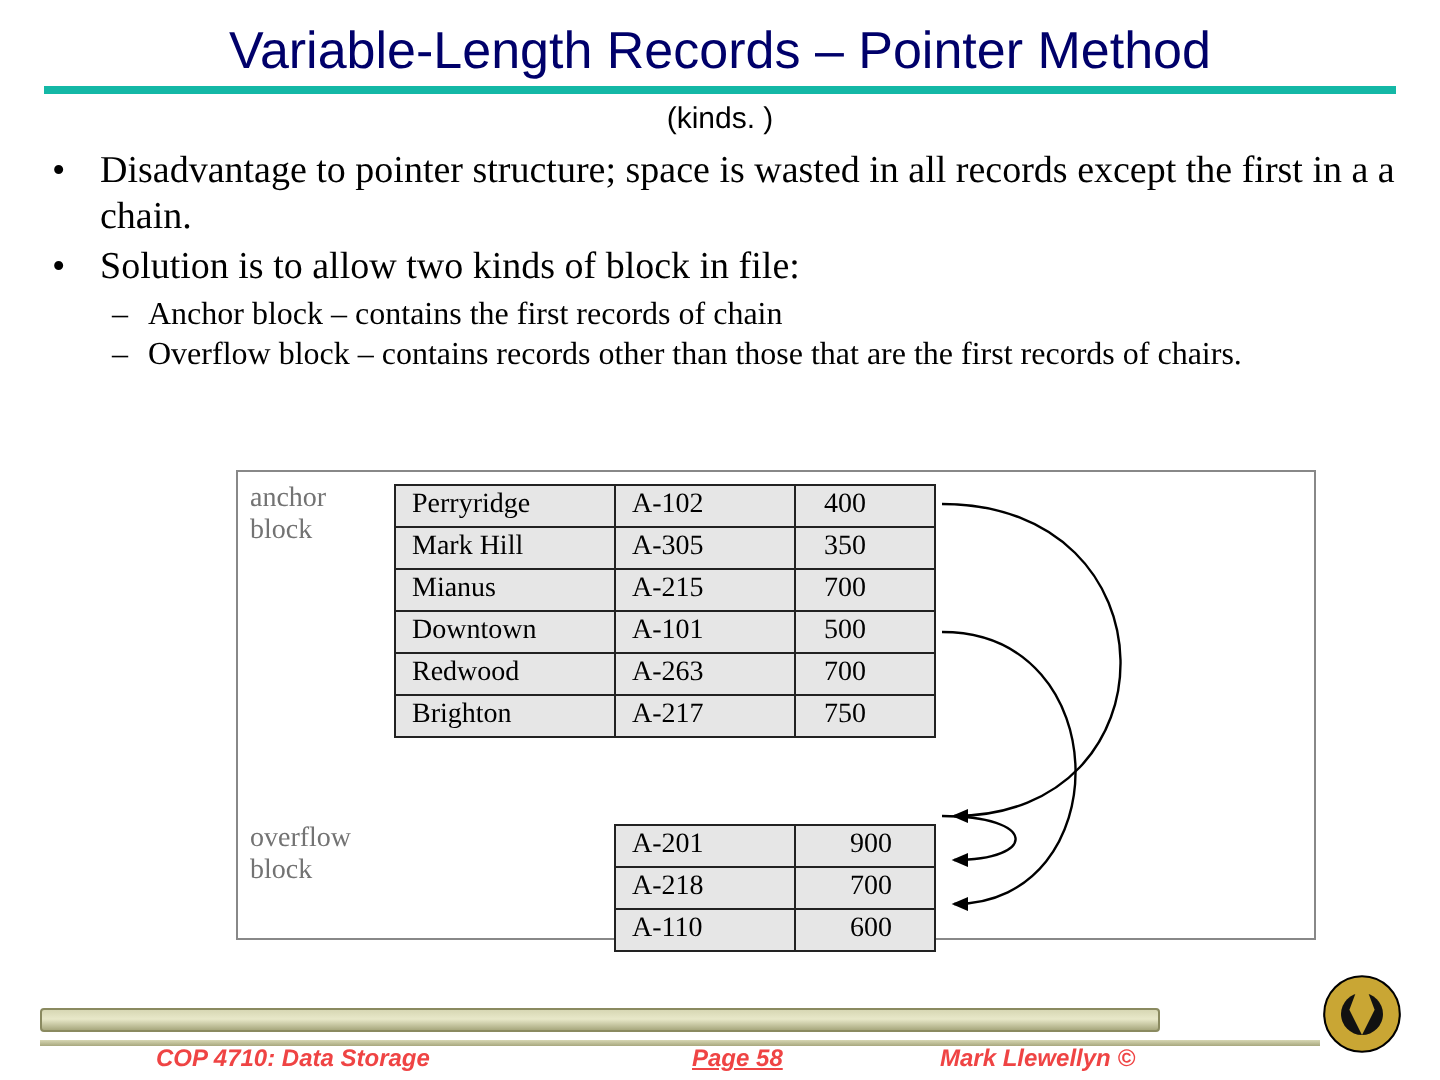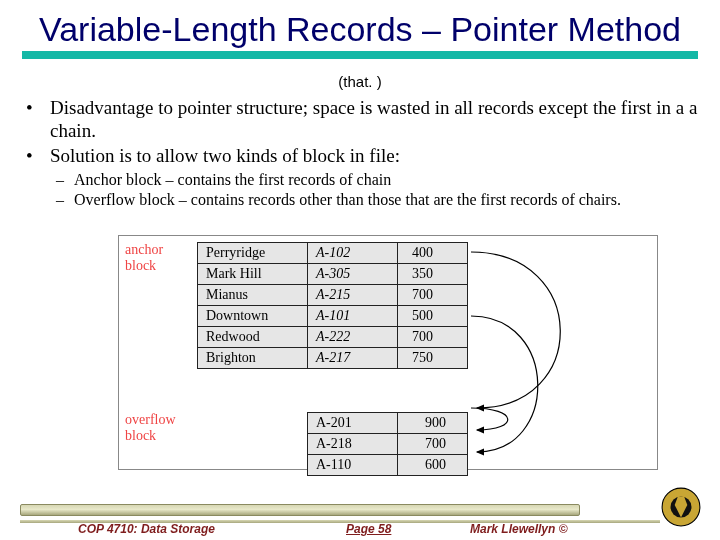--- a/index.html
+++ b/index.html
@@ -12,26 +12,26 @@
     overflow: hidden;
   }
   .slide {
     width: 720px;
     height: 540px;
     position: relative;
     padding: 10px 22px 0 22px;
   }
   .title {
     color: #00006a;
-    font-size: 34px;
+    font-size: 26px;
     font-weight: 400;
     text-align: center;
-    border-bottom: 8px solid #14b8a6;
+    border-bottom: 4px solid #14b8a6;
     padding-bottom: 2px;
-    margin-bottom: 14px;
+    margin-bottom: 4px;
   }
   .subtitle {
     text-align: center;
     font-size: 15px;
     margin-bottom: 6px;
   }
   .bullets {
     font-family: "Times New Roman", Times, serif;
     font-size: 19px;
     padding-left: 4px;
@@ -63,35 +63,35 @@
     width: 540px;
     height: 235px;
     border: 1px solid #888;
     background: #fff;
     font-family: "Times New Roman", Times, serif;
   }
   .diag-label {
     position: absolute;
     font-size: 14px;
     line-height: 1.15;
-    color: #ef4444;
+    color: #737373;
   }
   .tbl {
     position: absolute;
     border-collapse: collapse;
     font-size: 14px;
   }
   .tbl td {
     border: 1px solid #222;
     background: #e6e6e6;
     padding: 2px 8px;
     height: 20px;
   }
   .tbl td.c1 { width: 110px; margin-left: 24px; }
-  .tbl td.c2 { width: 90px; font-style: italic; }
+  .tbl td.c2 { width: 90px; }
   .tbl td.c3 { width: 70px; text-align: left; padding-left: 14px;}
   .tbl td.c1b { width: 90px; }
   .tbl td.c2b { width: 70px; text-align: center; padding-left: 14px;}
 
   .arrow-svg {
     position: absolute;
     top: 0; left: 0;
     width: 540px;
     height: 235px;
     pointer-events: none;
@@ -119,36 +119,36 @@
     left: 20px;
     bottom: 17px;
     width: 640px;
     height: 3px;
     background: linear-gradient(180deg, #d7d7b4, #a8a87e);
   }
   .footer .txt {
     position: absolute;
     bottom: 4px;
     font: bold italic 12px Arial, sans-serif;
-    color: #7f1d1d;
+    color: #ef4444;
   }
   .footer .logo {
     position: absolute;
     right: 18px;
     bottom: 12px;
     width: 42px;
     height: 42px;
   }
 </style>
 </head>
 <body>
 
 <div class="slide">
   <h1 class="title">Variable-Length Records – Pointer Method</h1>
-  <div class="subtitle">(that. )</div>
+  <div class="subtitle">(kinds. )</div>
 
   <div class="bullets">
     <div class="b1">
         <span class="dot">•</span>
         <span>Disadvantage to pointer structure; space is wasted in all records except the first in a a chain.</span>
       </div>
     <div class="b1">
         <span class="dot">•</span>
         <span>Solution is to allow two kinds of block in file:</span>
       </div>
@@ -185,21 +185,21 @@
             <td class="c2">A-215</td>
             <td class="c3">700</td>
           </tr>
       <tr>
             <td class="c1">Downtown</td>
             <td class="c2">A-101</td>
             <td class="c3">500</td>
           </tr>
       <tr>
             <td class="c1">Redwood</td>
-            <td class="c2">A-222</td>
+            <td class="c2">A-263</td>
             <td class="c3">700</td>
           </tr>
       <tr>
             <td class="c1">Brighton</td>
             <td class="c2">A-217</td>
             <td class="c3">750</td>
           </tr>
     </tbody>
       </table>
 

